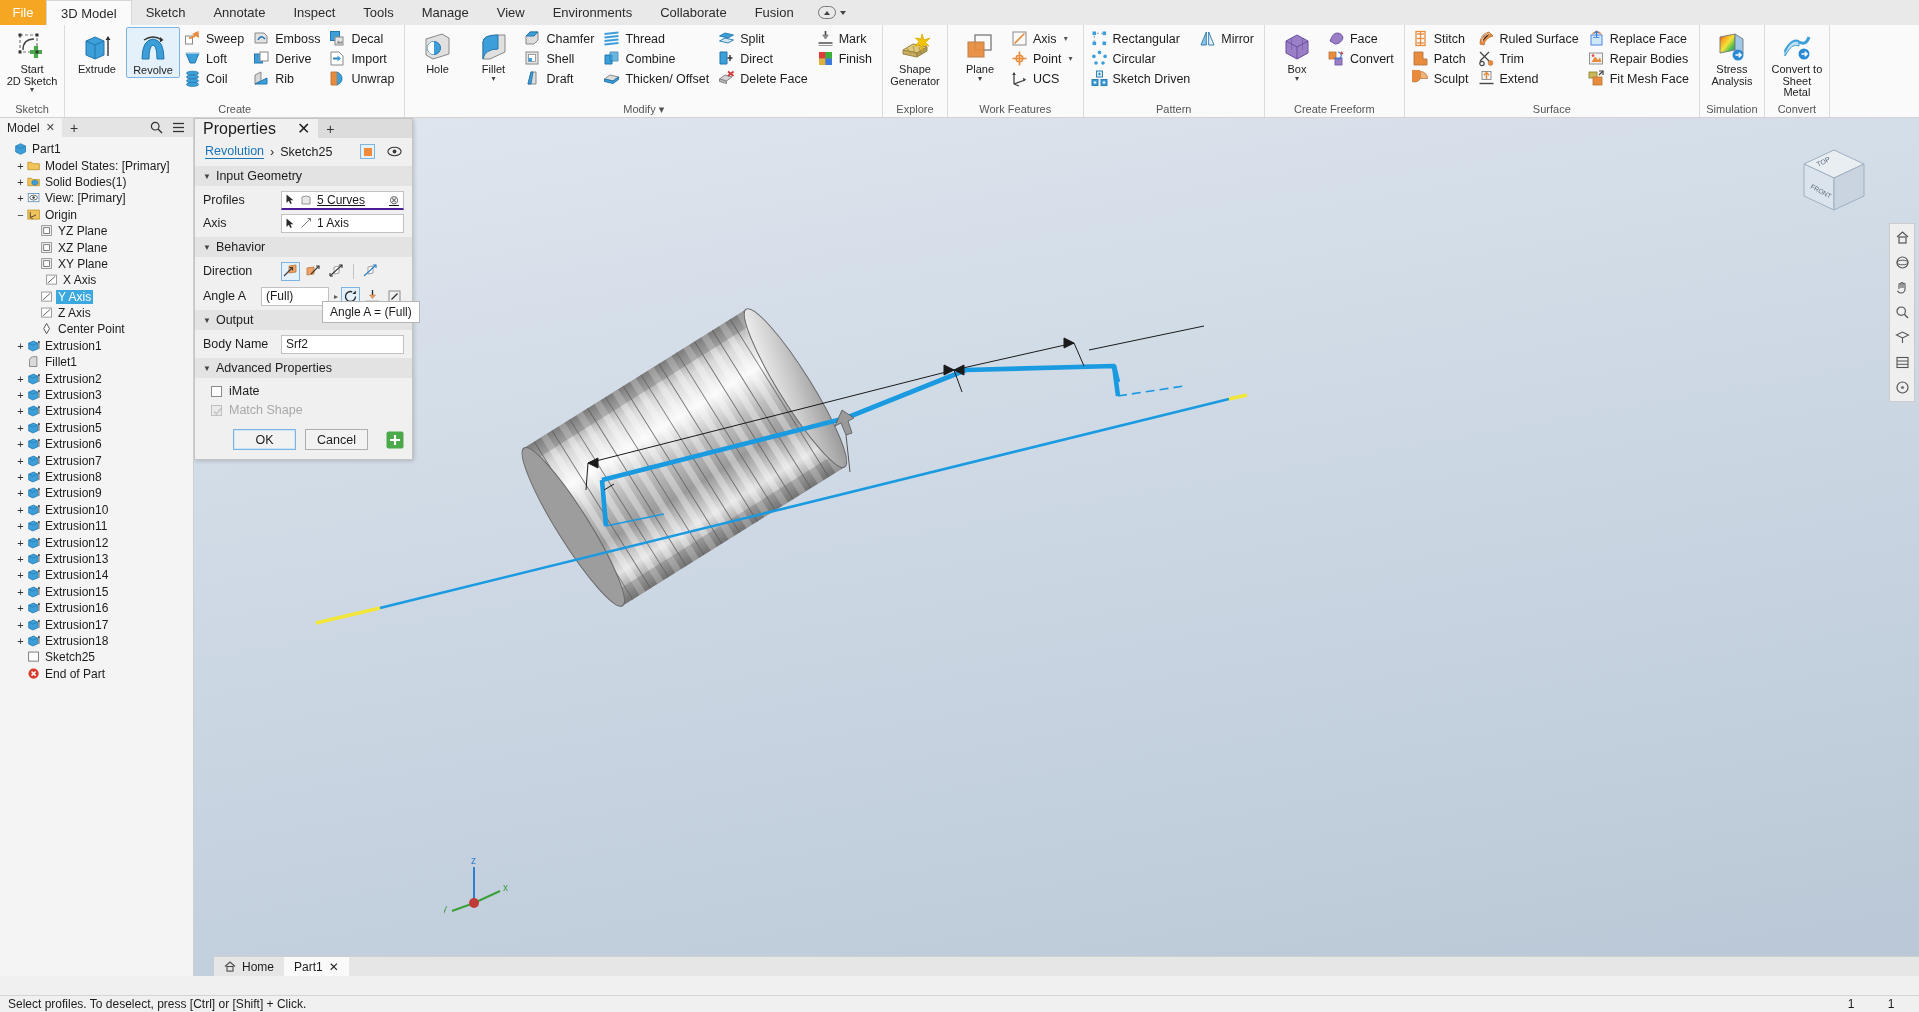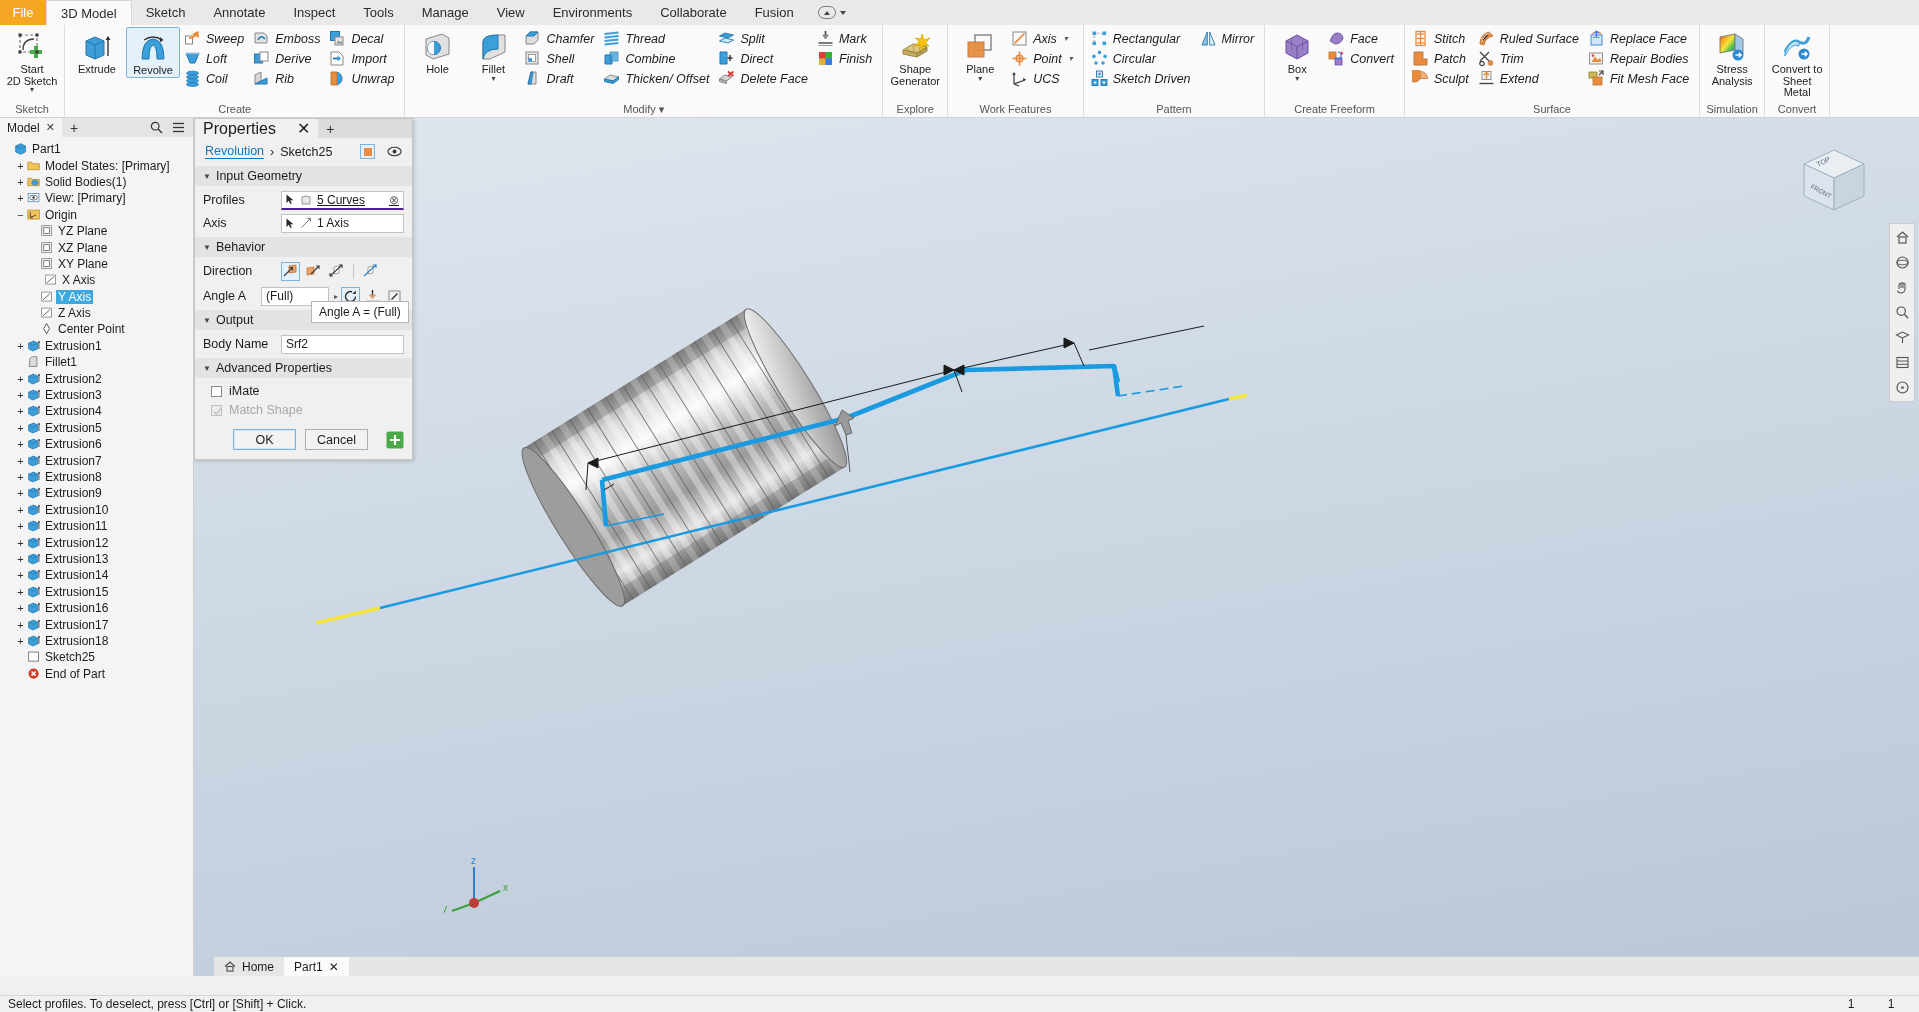--- a/index.html
+++ b/index.html
@@ -22,21 +22,21 @@
   .caret-up{ width:0;height:0;border-left:3px solid transparent;border-right:3px solid transparent;border-bottom:4px solid #444; }
 
   
   #ribbon{ height:93px; background:#fafafa; border-bottom:1px solid #d2d2d2; display:flex; position:relative; }
   .panel{ display:flex; flex-direction:column; border-right:1px solid #dcdcdc; padding:2px 5px 0 5px; position:relative; }
   .panel-body{ display:flex; align-items:flex-start; flex:1; gap:2px; }
   .panel-title{ text-align:center; font-size:11px; color:#555; height:14px; line-height:13px; }
   .bigbtn{ width:54px; display:flex; flex-direction:column; padding-top:3px; font-size:11px; line-height:11.5px; text-align:center; color:#222; }
   .bigbtn.sel{ background:#e4f1fb; border:1px solid #7eb4e2; border-radius:2px; }
   .bigicon{ height:32px; display:flex; align-items:flex-end; justify-content:center; margin-bottom:2px; }
-  .col{ display:flex; flex-direction:column; gap:1px; padding-top:2px;font-style:italic; }
+  .col{ display:flex; flex-direction:column; gap:1px; padding-top:2px; }
   .smbtn{ display:flex; align-items:center; gap:5px; height:19px; padding:0 5px 0 2px; font-size:12.5px; color:#1c1c1c; white-space:nowrap; }
   .smicon{ width:17px; height:17px; display:flex; align-items:center; justify-content:center; flex:0 0 17px; }
   .drop-ar{ font-size:8px; color:#555; margin-left:2px; }
   .bigcaret{ font-size:8px; color:#444; line-height:6px; }
 
   
   #main{ position:absolute; top:118px; left:0; right:0; bottom:36px; display:flex; }
   
   #browser{ width:194px; background:#f4f4f4; border-right:1px solid #cfcfcf; display:flex; flex-direction:column; }
   #browser-tabs{ height:19px; display:flex; align-items:stretch; background:#e4e4e4; }
@@ -65,21 +65,21 @@
   .sec{ background:#e3e3e3; padding:3px 8px; font-size:12.5px; display:flex; align-items:center; gap:5px; }
   .tri{ font-size:8px; color:#444; }
   .row{ display:flex; align-items:center; height:22px; padding:0 8px; margin:3px 0; }
   .row .lab{ width:78px; font-size:12.5px; }
   .ctl{ flex:1; display:flex; align-items:center; }
   .field{ flex:1; height:19px; background:#fff; border:1px solid #c2c2c2; display:flex; align-items:center; gap:5px; padding:0 4px; font-size:12px; }
   .field.focus{ border-bottom:2px solid #4c1d95;text-decoration:underline; }
   .dirbtn{ width:19px; height:19px; display:flex; align-items:center; justify-content:center; }
   .dirbtn.on{ background:#e4f1fb; border:1px solid #7eb4e2; }
   .vsep{ width:1px; height:15px; background:#c4c4c4; margin:0 3px; }
-  #tooltip{ position:absolute; background:#fff; border:1px solid #b5b5b5; font-size:12px; padding:3px 7px; z-index:60; }
+  #tooltip{ position:absolute; background:#fff; border:1px solid #b5b5b5; font-size:12px; padding:3px 7px; z-index:60;margin-left:11px; }
   .chk{ width:11px; height:11px; border:1px solid #8a8a8a; background:#fff; display:inline-block; flex:0 0 11px; }
   .chk.dis{ background:#eaeaea; border-color:#c0c0c0; }
   .btn{ width:72px; height:21px; background:#f2f2f2; border:1px solid #aeaeae; display:flex; align-items:center; justify-content:center; font-size:12.5px; }
   .btn.def{ border:1px solid #7eb4e2; box-shadow:0 0 0 1px #cfe4f5 inset;margin-left:28px; }
 
   
   #navbar-right{ position:absolute; right:4px; top:105px; width:26px; background:#efefef; border:1px solid #cccccc; display:flex; flex-direction:column; align-items:center; padding:3px 0; gap:4px; }
   .nbtn{ width:21px; height:21px; display:flex; align-items:center; justify-content:center; }
 
   
@@ -880,21 +880,21 @@
         <div class="node" style="padding-left: 28px;">
           <span class="exp"></span>
           <span class="nicon">
             <svg width="14" height="14" viewBox="0 0 17 17">
               <rect x="2" y="2" width="12" height="12" fill="#efefef" stroke="#888" stroke-width="1"></rect>
               <rect x="4.5" y="4.5" width="7" height="7" fill="#fff" stroke="#666" stroke-width="1"></rect>
             </svg>
           </span>
           <span class="nlabel">XY Plane</span>
         </div>
-        <div class="node" style="padding-left: 32px;">
+        <div class="node" style="padding-left: 16px; margin-left: 17px;">
           <span class="exp"></span>
           <span class="nicon">
             <svg width="14" height="14" viewBox="0 0 17 17">
               <rect x="2" y="2.5" width="12" height="11" fill="#fff" stroke="#888" stroke-width="1"></rect>
               <line x1="3.5" y1="12" x2="12.5" y2="4" stroke="#555" stroke-width="1.1"></line>
             </svg>
           </span>
           <span class="nlabel">X Axis</span>
         </div>
         <div class="node" style="padding-left: 28px;">

